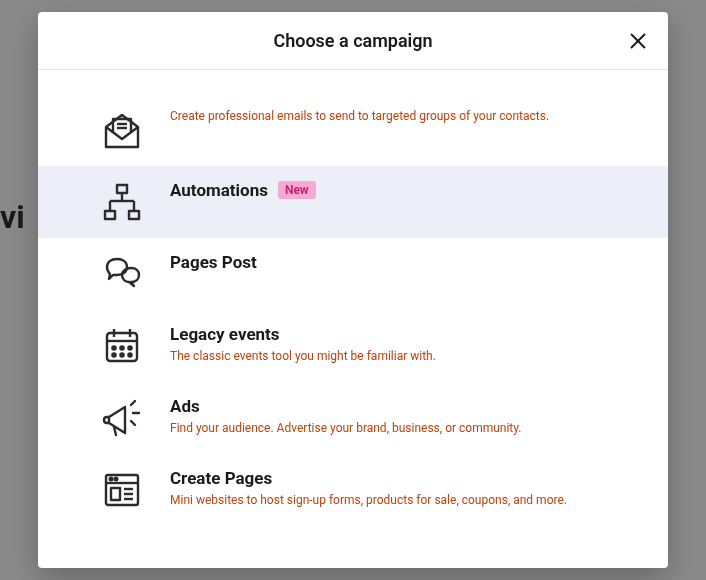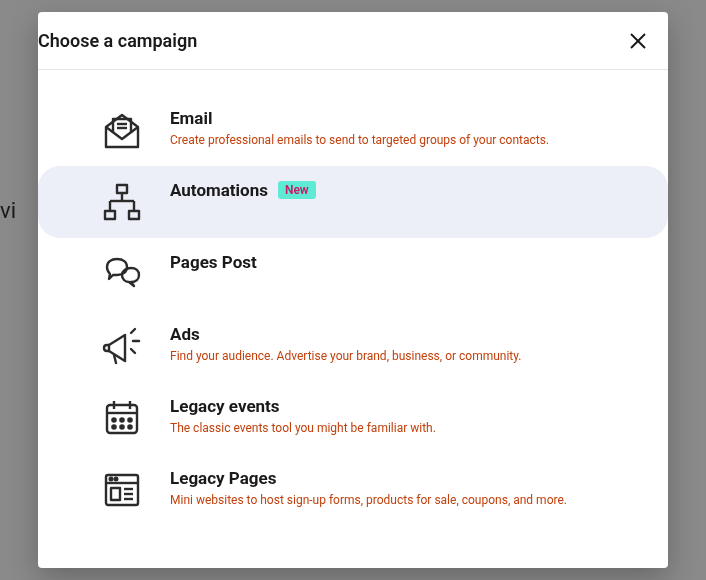--- a/index.html
+++ b/index.html
@@ -21,21 +21,21 @@
       border-radius: 4px;
       box-shadow: 0 10px 30px rgba(0,0,0,0.25);
       display: flex;
       flex-direction: column;
     }
     .modal-header {
       height: 58px;
       border-bottom: 1px solid #e4e4e4;
       display: flex;
       align-items: center;
-      justify-content: flex-start;
+      justify-content: center;
       position: relative;
     }
     .modal-title {
       font-size: 18px;
       font-weight: 600;
       color: #1a1a1a;
     }
     .close-btn {
       position: absolute;
       right: 16px;
@@ -56,57 +56,56 @@
     }
     .option {
       display: flex;
       align-items: flex-start;
       gap: 26px;
       padding: 14px 40px 14px 62px;
       cursor: pointer;
     }
     .option.highlight {
       background: #eceef8;
-      border-radius: 22px;
     }
     .option-icon {
       width: 44px;
       height: 44px;
       flex-shrink: 0;
       display: flex;
       align-items: center;
       justify-content: center;
       color: #2b2b2b;
     }
     .option-text { flex: 1; }
     .option-title-row { display: flex; align-items: center; gap: 10px; margin-bottom: 4px;}
     .option-title {
       font-size: 17px;
       font-weight: 700;
       color: #1a1a1a;
     }
     .badge {
-      background: #5eead4;
+      background: #f9a8d4;
       color: #c61b65;
       font-size: 12px;
       font-weight: 600;
       padding: 2px 7px;
       border-radius: 3px;
     }
     .option-desc {
       font-size: 12px;
       color: #c2410c;
       line-height: 1.45;
     }
     
     .bg-text {
       position: absolute;
       color: #1a1a1a;
-      font-size: 22px;
-      font-weight: 400;
+      font-size: 32px;
+      font-weight: 700;
       pointer-events: none;
       z-index: -1;
     }
   </style>
 </head>
 <body>
 
 <div class="bg-text" style="left:0; top:198px;">vi</div>
 
 <div class="modal">
@@ -126,23 +125,20 @@
       <div class="option-icon">
         <svg width="42" height="42" viewBox="0 0 42 42" fill="none" stroke="currentColor" stroke-width="2.4" stroke-linejoin="round">
           <path d="M5 18 L21 6 L37 18 L37 38 L5 38 Z"></path>
           <path d="M5 18 L21 30 L37 18"></path>
           <path d="M12 24 L12 10 L30 10 L30 24"></path>
           <line x1="16" y1="15" x2="26" y2="15"></line>
           <line x1="16" y1="19" x2="26" y2="19"></line>
         </svg>
       </div>
       <div class="option-text">
-        <div class="option-title-row">
-          <span class="option-title">Email</span>
-        </div>
         <div class="option-desc">Create professional emails to send to targeted groups of your contacts.</div>
       </div>
     </div>
 
     <div class="option highlight">
       <div class="option-icon">
         <svg width="42" height="42" viewBox="0 0 42 42" fill="none" stroke="currentColor" stroke-width="2.4" stroke-linejoin="round">
           <rect x="16" y="4" width="10" height="8"></rect>
           <rect x="4" y="30" width="10" height="8"></rect>
           <rect x="28" y="30" width="10" height="8"></rect>
@@ -164,39 +160,20 @@
       <div class="option-icon">
         <svg width="42" height="42" viewBox="0 0 42 42" fill="none" stroke="currentColor" stroke-width="2.4" stroke-linejoin="round">
           <path d="M6 14 C6 9 10 6 16 6 C22 6 26 9 26 14 C26 19 22 22 16 22 L12 22 L8 26 L9 21 C7 19 6 17 6 14 Z"></path>
           <path d="M21 22 C21 18 25 15 30 15 C35 15 38 18 38 22 C38 26 35 29 30 29 L33 33 L28 29 C24 29 21 26 21 22 Z"></path>
         </svg>
       </div>
       <div class="option-text">
         <div class="option-title-row">
           <span class="option-title">Pages Post</span>
         </div>
-      </div>
-    </div>
-
-    <div class="option">
-      <div class="option-icon">
-        <svg width="42" height="42" viewBox="0 0 42 42" fill="none" stroke="currentColor" stroke-width="2.4" stroke-linejoin="round" stroke-linecap="round">
-          <path d="M24 10 L8 20 L8 26 L24 36 Z"></path>
-          <path d="M8 20 L6 20 C4 20 3 21 3 23 C3 25 4 26 6 26 L8 26"></path>
-          <line x1="13" y1="30" x2="15" y2="38"></line>
-          <line x1="30" y1="8" x2="34" y2="4"></line>
-          <line x1="32" y1="16" x2="38" y2="16"></line>
-          <line x1="30" y1="24" x2="34" y2="28"></line>
-        </svg>
-      </div>
-      <div class="option-text">
-        <div class="option-title-row">
-          <span class="option-title">Ads</span>
-        </div>
-        <div class="option-desc">Find your audience. Advertise your brand, business, or community.</div>
       </div>
     </div>
 
     <div class="option">
       <div class="option-icon">
         <svg width="42" height="42" viewBox="0 0 42 42" fill="none" stroke="currentColor" stroke-width="2.4" stroke-linejoin="round">
           <rect x="6" y="8" width="30" height="28" rx="3"></rect>
           <line x1="6" y1="16" x2="36" y2="16"></line>
           <line x1="13" y1="4" x2="13" y2="12"></line>
           <line x1="29" y1="4" x2="29" y2="12"></line>
@@ -211,33 +188,52 @@
       <div class="option-text">
         <div class="option-title-row">
           <span class="option-title">Legacy events</span>
         </div>
         <div class="option-desc">The classic events tool you might be familiar with.</div>
       </div>
     </div>
 
     <div class="option">
       <div class="option-icon">
+        <svg width="42" height="42" viewBox="0 0 42 42" fill="none" stroke="currentColor" stroke-width="2.4" stroke-linejoin="round" stroke-linecap="round">
+          <path d="M24 10 L8 20 L8 26 L24 36 Z"></path>
+          <path d="M8 20 L6 20 C4 20 3 21 3 23 C3 25 4 26 6 26 L8 26"></path>
+          <line x1="13" y1="30" x2="15" y2="38"></line>
+          <line x1="30" y1="8" x2="34" y2="4"></line>
+          <line x1="32" y1="16" x2="38" y2="16"></line>
+          <line x1="30" y1="24" x2="34" y2="28"></line>
+        </svg>
+      </div>
+      <div class="option-text">
+        <div class="option-title-row">
+          <span class="option-title">Ads</span>
+        </div>
+        <div class="option-desc">Find your audience. Advertise your brand, business, or community.</div>
+      </div>
+    </div>
+
+    <div class="option">
+      <div class="option-icon">
         <svg width="42" height="42" viewBox="0 0 42 42" fill="none" stroke="currentColor" stroke-width="2.4" stroke-linejoin="round">
           <rect x="5" y="6" width="32" height="30" rx="2"></rect>
           <line x1="5" y1="14" x2="37" y2="14"></line>
           <circle cx="10" cy="10" r="1.3" fill="currentColor"></circle>
           <circle cx="15" cy="10" r="1.3" fill="currentColor"></circle>
           <rect x="10" y="19" width="9" height="12"></rect>
           <line x1="23" y1="20" x2="32" y2="20"></line>
           <line x1="23" y1="25" x2="32" y2="25"></line>
           <line x1="23" y1="30" x2="32" y2="30"></line>
         </svg>
       </div>
       <div class="option-text">
         <div class="option-title-row">
-          <span class="option-title">Legacy Pages</span>
+          <span class="option-title">Create Pages</span>
         </div>
         <div class="option-desc">Mini websites to host sign-up forms, products for sale, coupons, and more.</div>
       </div>
     </div>
 
   </div>
 </div>
 
 </body></html>

